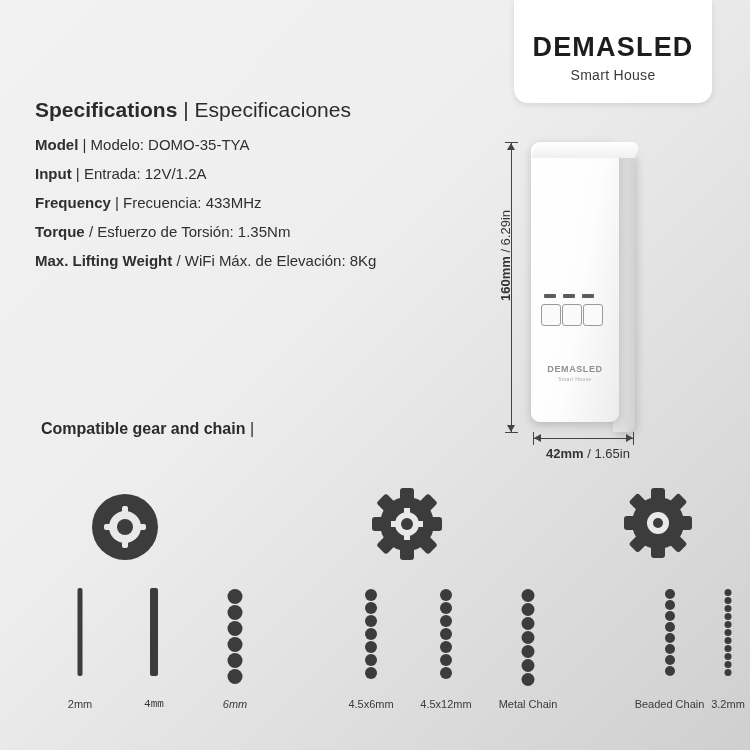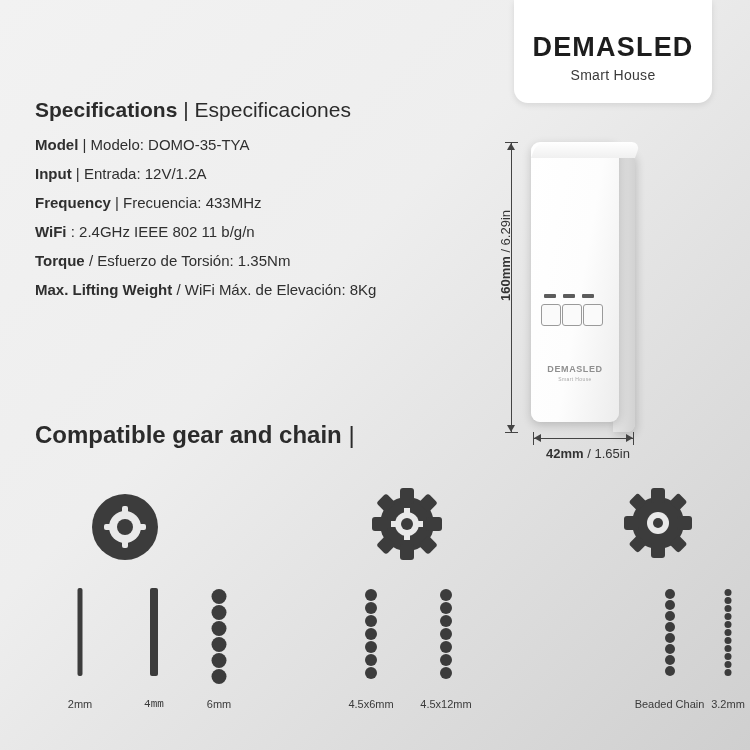--- a/index.html
+++ b/index.html
@@ -68,24 +68,24 @@
     margin-bottom: 11px;
     line-height: 1.2;
   }
   .spec-row .k {
     font-weight: bold;
   }
 
   
   #gear-heading {
     position: absolute;
-    left: 35px;
+    left: 41px;
     top: 418px;
     width: 430px;
-    font-size: 24px;
+    font-size: 16px;
     color: #2b2b2b;
     line-height: 1.42;
   }
   #gear-heading .b { font-weight: bold; }
 
   
   #device-area {
     position: absolute;
     left: 487px;
     top: 128px;
@@ -314,24 +314,20 @@
       <span class="k">Model</span>
       <span>| Modelo: DOMO-35-TYA</span>
     </div>
     <div class="spec-row">
       <span class="k">Input</span>
       <span>| Entrada: 12V/1.2A</span>
     </div>
     <div class="spec-row">
       <span class="k">Frequency</span>
       <span>| Frecuencia: 433MHz</span>
-    </div>
-    <div class="spec-row">
-      <span class="k">WiFi</span>
-      <span>: 2.4GHz IEEE 802 11 b/g/n</span>
     </div>
     <div class="spec-row">
       <span class="k">Torque</span>
       <span>/ Esfuerzo de Torsión: 1.35Nm</span>
     </div>
     <div class="spec-row">
       <span class="k">Max. Lifting Weight</span>
       <span>/ WiFi Máx. de Elevación: 8Kg</span>
     </div>
   </div>
@@ -435,21 +431,21 @@
     <div class="chain-col" style="left:50px; top:0; width:60px; height:140px;">
       <div class="cord" style="top:8px; width:5px; height:88px;"></div>
       <div class="chain-label">2mm</div>
     </div>
 
     <div class="chain-col" style="left:124px; top:0; width:60px; height:140px;font-family:Liberation Mono, monospace;">
       <div class="cord" style="top:8px; width:8px; height:88px;"></div>
       <div class="chain-label">4mm</div>
     </div>
 
-    <div class="chain-col" style="left:184px; top:0; width:70px; height:140px;">
+    <div class="chain-col" style="left:200px; top:0; width:70px; height:140px;font-style:italic;">
       <div class="beadstack">
         <div class="bead" style="width:15px;height:15px;"></div>
         <div class="bead" style="width:15px;height:15px;"></div>
         <div class="bead" style="width:15px;height:15px;"></div>
         <div class="bead" style="width:15px;height:15px;"></div>
         <div class="bead" style="width:15px;height:15px;"></div>
         <div class="bead" style="width:15px;height:15px;"></div>
       </div>
       <div class="chain-label">6mm</div>
     </div>
@@ -473,20 +469,32 @@
         <div class="bead" style="width:12px;height:12px;"></div>
         <div class="bead" style="width:12px;height:12px;"></div>
         <div class="bead" style="width:12px;height:12px;"></div>
         <div class="bead" style="width:12px;height:12px;"></div>
         <div class="bead" style="width:12px;height:12px;"></div>
         <div class="bead" style="width:12px;height:12px;"></div>
       </div>
       <div class="chain-label">4.5x12mm</div>
     </div>
 
+    <div class="chain-col" style="left:483px; top:0; width:90px; height:140px;">
+      <div class="beadstack">
+        <div class="bead" style="width:13px;height:13px;"></div>
+        <div class="bead" style="width:13px;height:13px;"></div>
+        <div class="bead" style="width:13px;height:13px;"></div>
+        <div class="bead" style="width:13px;height:13px;"></div>
+        <div class="bead" style="width:13px;height:13px;"></div>
+        <div class="bead" style="width:13px;height:13px;"></div>
+        <div class="bead" style="width:13px;height:13px;"></div>
+      </div>
+      <div class="chain-label">Metal Chain</div>
+    </div>
 
     <div class="chain-col" style="left:622px; top:0; width:95px; height:140px;">
       <div class="beadstack">
         <div class="bead" style="width:10px;height:10px;"></div>
         <div class="bead" style="width:10px;height:10px;"></div>
         <div class="bead" style="width:10px;height:10px;"></div>
         <div class="bead" style="width:10px;height:10px;"></div>
         <div class="bead" style="width:10px;height:10px;"></div>
         <div class="bead" style="width:10px;height:10px;"></div>
         <div class="bead" style="width:10px;height:10px;"></div>

